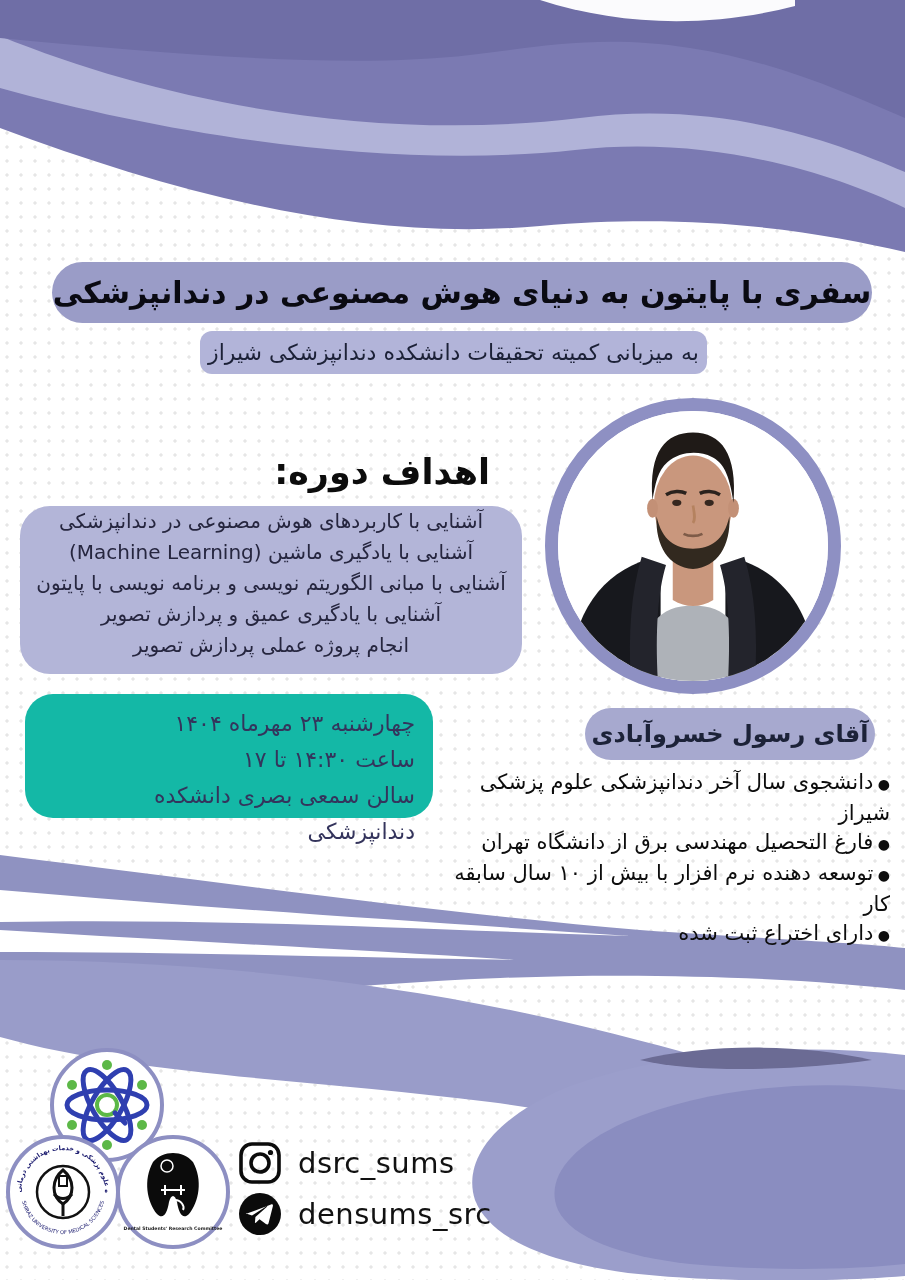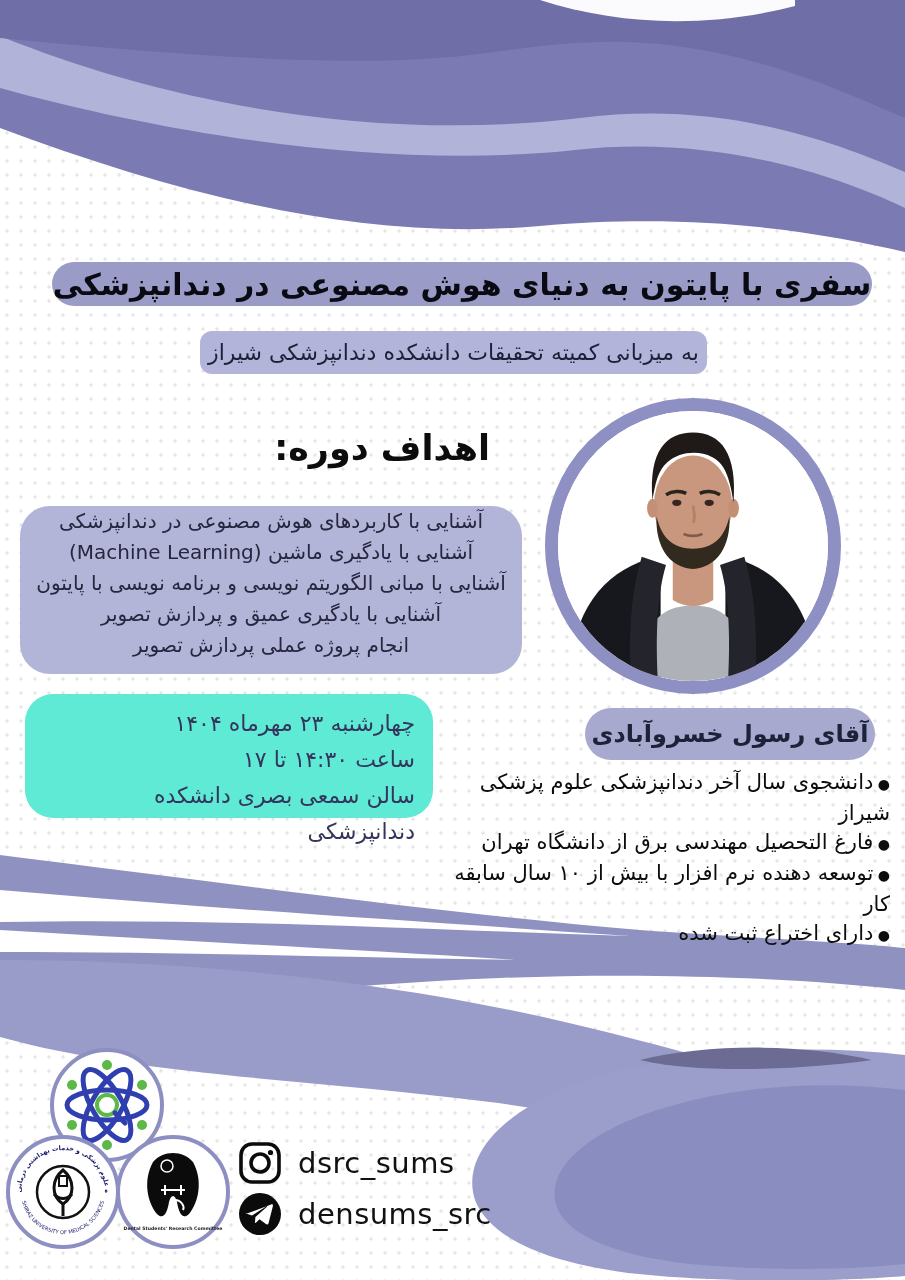--- a/index.html
+++ b/index.html
@@ -11,46 +11,46 @@
   .dots{
     position:absolute;inset:0;z-index:0;
     background-image:radial-gradient(circle,#cccccc 1.5px,transparent 1.7px);
     background-size:14px 14px;
     opacity:.5;
   }
   svg.waves{position:absolute;left:0;z-index:1;display:block;}
   .content{position:absolute;inset:0;z-index:2;}
 
   .title-banner{
-    position:absolute;left:52px;top:262px;width:820px;height:44px;
+    position:absolute;left:52px;top:262px;width:820px;height:61px;
     background:#9a9cc7;border-radius:31px;
     display:flex;align-items:center;justify-content:center;
     font-size:30px;font-weight:bold;color:#0a0a12;direction:rtl;
   }
   .subtitle-pill{
     position:absolute;left:200px;top:331px;width:507px;height:43px;
     background:#b2b4d9;border-radius:12px;
     display:flex;align-items:center;justify-content:center;
     font-size:22px;color:#1c2137;direction:rtl;
   }
   .objectives-heading{
-    position:absolute;left:190px;top:428px;width:300px;
+    position:absolute;left:190px;top:452px;width:300px;
     direction:rtl;text-align:right;
     font-size:35px;font-weight:bold;color:#0c0c0c;margin:0;
   }
   .objectives-box{
     position:absolute;left:20px;top:506px;width:502px;height:168px;
     background:#b3b5d8;border-radius:30px;
     display:flex;flex-direction:column;align-items:center;justify-content:flex-start;
     direction:rtl;text-align:center;
     font-size:20px;line-height:31px;color:#26263f;
   }
   .info-box{
     position:absolute;left:25px;top:694px;width:372px;height:100px;
-    background:#5eead4;border-radius:28px;
+    background:#14b8a6;border-radius:28px;
     padding:12px 18px;
     direction:rtl;text-align:right;
     font-size:22px;line-height:36px;color:#34345c;
   }
   .avatar{
     position:absolute;left:545px;top:398px;width:270px;height:270px;
     border:13px solid #8e90c3;border-radius:50%;
     background:#ffffff;overflow:hidden;
   }
   .speaker-badge{

